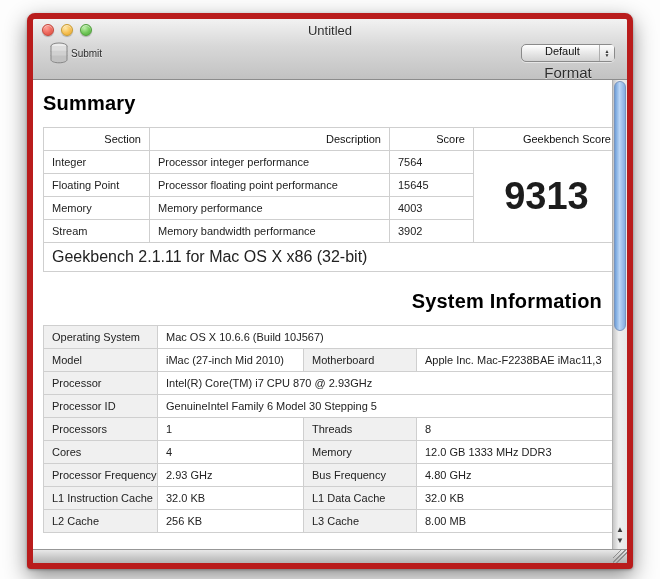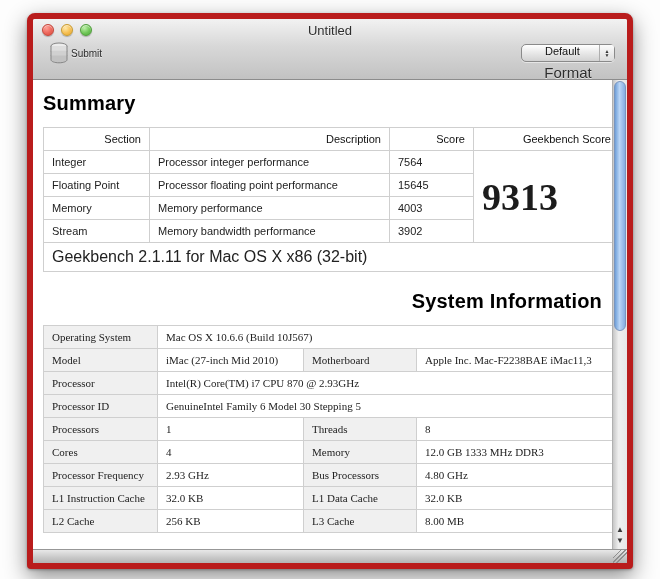--- a/index.html
+++ b/index.html
@@ -78,25 +78,25 @@
   }
   h1.section-heading {
     font-size: 20px; font-weight: bold; color: #000;
     margin: 2px 0 12px 0; letter-spacing: 0.2px;
   }
   h1.section-heading.second { margin-top: 18px; text-align: right; }
   table { border-collapse: collapse; width: 576px; font-size: 11px; color: #222; table-layout: fixed; }
   td, th { border: 1px solid #cfcfcf; padding: 5px 8px; text-align: left; vertical-align: middle; overflow: hidden; white-space: nowrap; }
   th { font-weight: normal; color: #111; text-align: right; }
   .big-score {
-    font-size: 38px; font-weight: bold; color: #1c1c1c;
-    font-family: Liberation Serif, serif;
+    text-align: center; font-size: 38px; font-weight: bold; color: #1c1c1c;
+    font-family: Liberation Sans, sans-serif;
   }
   .footer-row td { font-size: 16px; padding: 5px 8px; color: #222; }
-  .sysinfo-table { margin-bottom: 10px; font-family: Liberation Serif, serif; }
+  .sysinfo-table { margin-bottom: 10px; }
   .sysinfo-table td.lbl { background: #f0f0f0; color: #222; }
   
   .scrollbar {
     flex: 0 0 15px; width: 15px;
     background: linear-gradient(to right, #c6c6c6, #efefef 40%, #e6e6e6);
     border-left: 1px solid #b0b0b0;
     position: relative;
   }
   .scroll-thumb {
     position: absolute; top: 1px; left: 1px;
@@ -245,21 +245,21 @@
           </tr>
           <tr>
             <td class="lbl">Cores</td>
             <td>4</td>
             <td class="lbl">Memory</td>
             <td>12.0 GB  1333 MHz DDR3</td>
           </tr>
           <tr>
             <td class="lbl">Processor Frequency</td>
             <td>2.93 GHz</td>
-            <td class="lbl">Bus Processors</td>
+            <td class="lbl">Bus Frequency</td>
             <td>4.80 GHz</td>
           </tr>
           <tr>
             <td class="lbl">L1 Instruction Cache</td>
             <td>32.0 KB</td>
             <td class="lbl">L1 Data Cache</td>
             <td>32.0 KB</td>
           </tr>
           <tr>
             <td class="lbl">L2 Cache</td>

